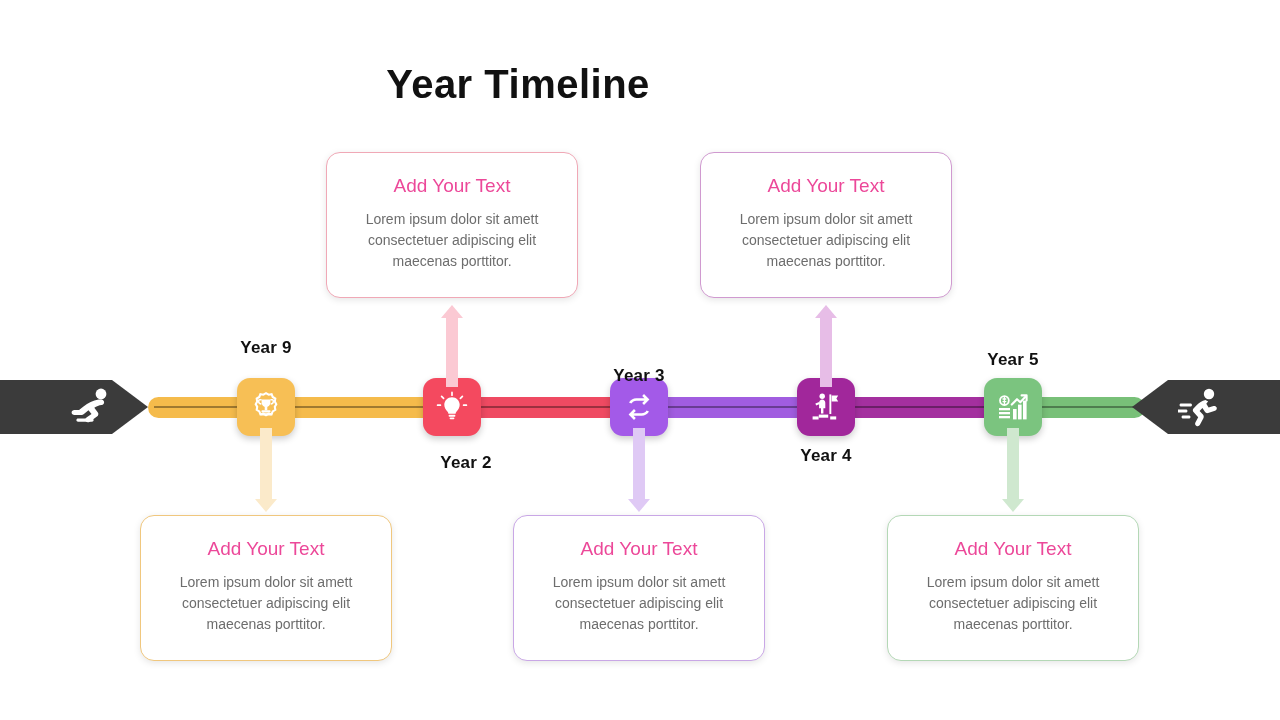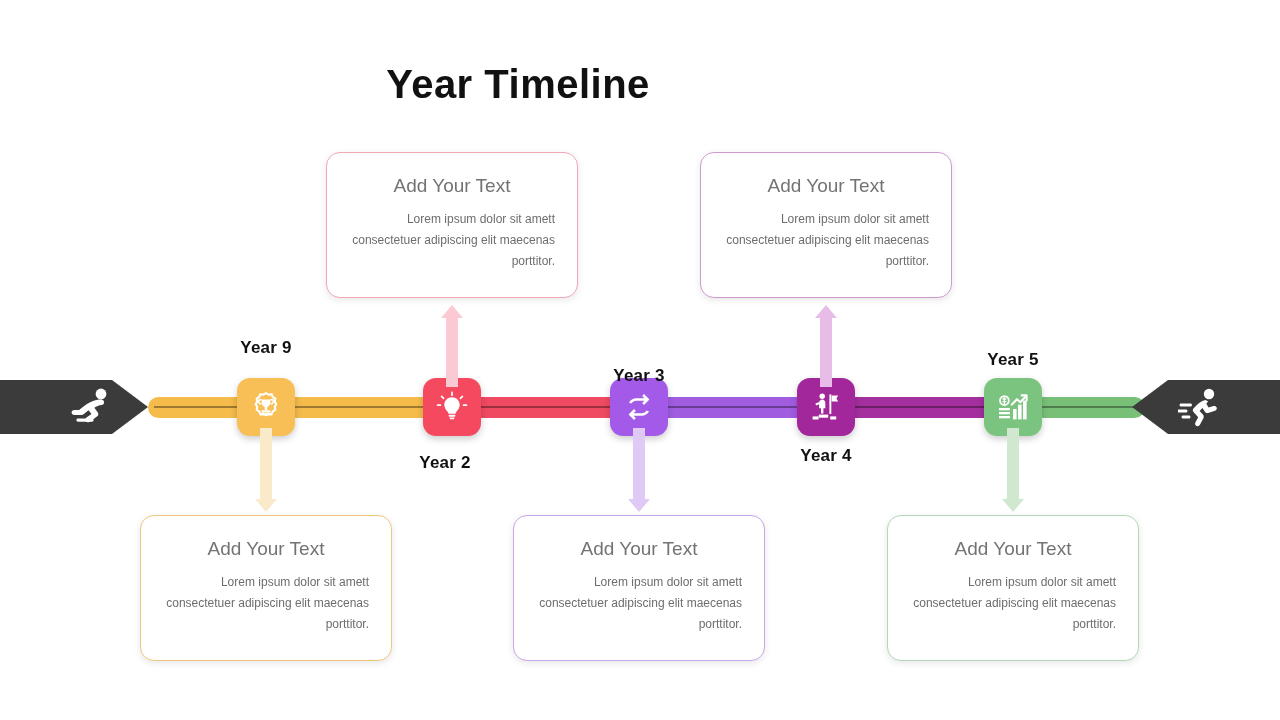--- a/index.html
+++ b/index.html
@@ -134,26 +134,26 @@
     border-radius: 14px;
     border: 1.5px solid #dddddd;
     box-shadow: 0 2px 7px rgba(0,0,0,0.10);
     box-sizing: border-box;
     padding: 22px 22px 0 22px;
   }
   .card-title {
     text-align: center;
     font-size: 19px;
     font-weight: normal;
-    color: #737373;
+    color: #ec4899;
     margin-bottom: 12px;
   }
   .card-body {
-    text-align: right;
-    font-size: 12px;
+    text-align: center;
+    font-size: 14px;
     line-height: 21px;
     color: #6d6d6d;
   }
 </style>
 </head>
 <body>
 
 <div class="page-title">Year Timeline</div>
 
 <div class="axis">
@@ -220,21 +220,21 @@
       <div class="card-body">Lorem ipsum dolor sit amett consectetuer adipiscing elit maecenas porttitor.</div>
     </div>
     <div class="node" style="left: 423px; top: 378px; background: rgb(244, 73, 95);">
       <svg viewBox="0 0 32 32">
     <path d="M16 6.2 c-4.3 0-7.7 3.4-7.7 7.6 0 2.8 1.5 5 2.9 6.4 0.8 0.8 1.2 1.6 1.2 2.5 h7.2 c0-0.9 0.4-1.7 1.2-2.5 1.4-1.4 2.9-3.6 2.9-6.4 0-4.2-3.4-7.6-7.7-7.6z" fill="#ffffff"></path>
     <rect x="12.6" y="23.8" width="6.8" height="1.9" rx="0.9" fill="#ffffff"></rect>
     <rect x="13.6" y="26.4" width="4.8" height="1.8" rx="0.9" fill="#ffffff"></rect>
     <path d="M16 1.4 v2.8 M5.6 5.4 l2 2 M26.4 5.4 l-2 2 M1.6 14.2 h2.8 M27.6 14.2 h2.8" stroke="#ffffff" stroke-width="1.7" stroke-linecap="round"></path>
       </svg>
     </div>
-    <div class="year-label" style="left: 355px; top: 453px;">Year 2</div>
+    <div class="year-label" style="left: 376px; top: 453px;">Year 2</div>
     <div class="connector" style="left: 441px; top: 305px; height: 82px;">
       <div class="head" style="top:0;border-bottom:13px solid #fbc9d3;"></div>
       <div class="stem" style="top:12px;height:70px;background:#fbc9d3;"></div>
     </div>
     <div class="card" style="left: 326px; top: 152px; border-color: rgb(240, 168, 182);">
       <div class="card-title">Add Your Text</div>
       <div class="card-body">Lorem ipsum dolor sit amett consectetuer adipiscing elit maecenas porttitor.</div>
     </div>
     <div class="node" style="left: 610px; top: 378px; background: rgb(163, 90, 232);">
       <svg viewBox="0 0 32 32">

